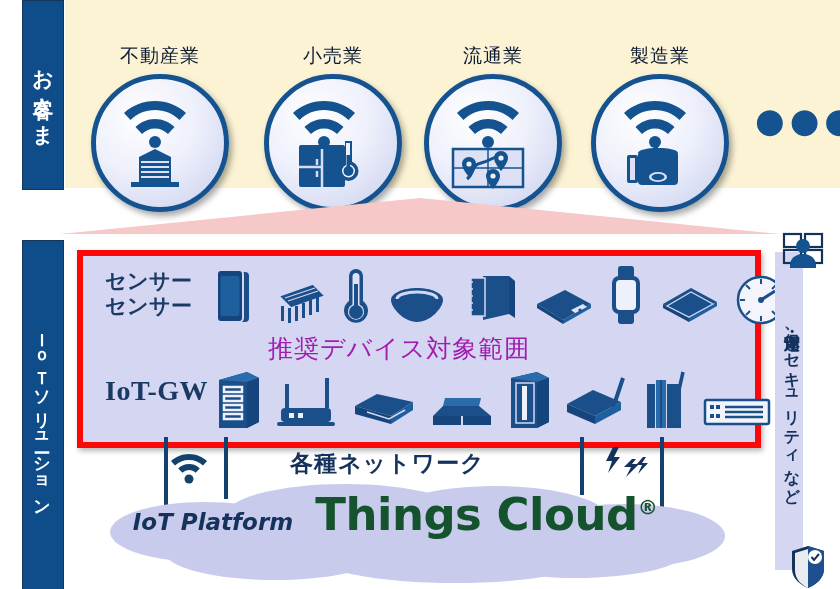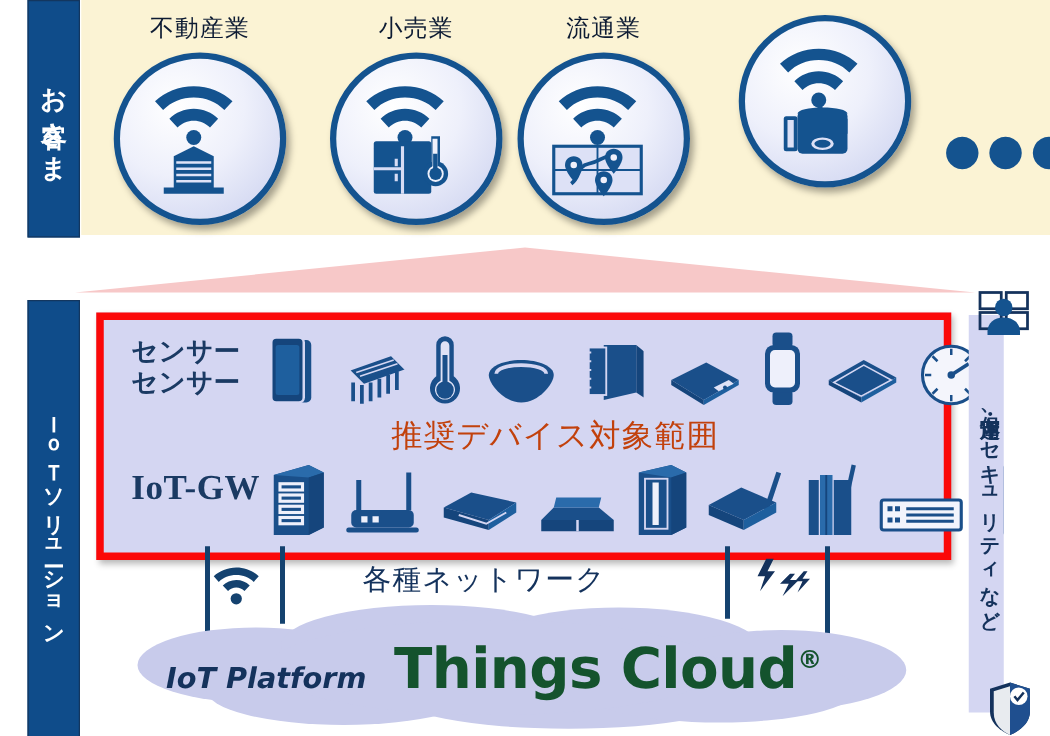--- a/index.html
+++ b/index.html
@@ -24,21 +24,21 @@
     left:22px;top:0;width:40px;height:188px;
     background:#0f4c8a;border:1px solid #13365f;
     color:#ffffff;font-size:21px;
     display:flex;align-items:center;justify-content:center;
   }
   .industry{
     width:150px;text-align:center;top:8px;
   }
   .industry-label{
     font-size:19px;color:#0d1b33;font-weight:500;letter-spacing:1px;
-    height:30px;line-height:30px;
+    height:30px;line-height:30px;margin-top:32px;
   }
   .circle{
     width:128px;height:128px;margin:4px auto 0;border-radius:50%;
     border:5px solid #14538f;
     background:radial-gradient(circle at 35% 30%,#ffffff 0%,#eef0fb 45%,#c9cfee 100%);
     box-shadow:3px 4px 6px rgba(0,0,0,.35);
     position:relative;
   }
   .circle svg{position:absolute;left:0;top:0;}
   #ellipsis{
@@ -62,21 +62,21 @@
     box-shadow:2px 3px 5px rgba(0,0,0,.28);
   }
   .row-label{
     position:absolute;color:#1a3a63;font-weight:bold;font-size:21px;
     line-height:25px;letter-spacing:.5px;
   }
   #sensor-label{left:22px;top:13px;}
   #gw-label{left:22px;top:122px;font-family:"Liberation Serif",serif;font-size:28px;}
   #recommend-text{
     position:absolute;left:185px;top:76px;
-    color:#c2410c;font-size:25px;font-weight:500;letter-spacing:1px;margin-left:45px;
+    color:#a21caf;font-size:25px;font-weight:500;letter-spacing:1px;
   }
   .icon-row{position:absolute;display:flex;align-items:flex-end;}
   #sensor-row{left:132px;top:8px;height:62px;gap:16px;}
   #gw-row{left:132px;top:112px;height:62px;gap:12px;}
   .dev{display:block;}
 
   
   #maint-col{
     left:775px;top:252px;width:28px;height:318px;
     background:#d4d6f2;
@@ -88,24 +88,24 @@
   }
   #maint-person{left:782px;top:232px;}
   #maint-shield{left:790px;top:545px;}
 
   
   .conn{position:absolute;width:4px;background:#14426f;}
   #wifi-icon{left:170px;top:452px;}
   #bolt-icon{left:600px;top:445px;}
   #network-label{
     position:absolute;left:290px;top:448px;
-    color:#14325c;font-size:23px;font-weight:normal;letter-spacing:1px;
+    color:#14325c;font-size:23px;font-weight:bold;letter-spacing:1px;
   }
   #cloud{left:95px;top:480px;}
-  #cloud-labels{position:absolute;left:85px;top:508px;width:620px;
+  #cloud-labels{position:absolute;left:85px;top:488px;width:620px;
     display:flex;align-items:baseline;justify-content:center;gap:22px;}
   #platform-label{
     color:#14325c;font-size:23px;font-weight:bold;font-style:italic;
     font-family:"DejaVu Sans","Liberation Sans",sans-serif;
   }
   #cloud-name{
     color:#14532d;font-size:45px;font-weight:bold;letter-spacing:-.5px;
   }
   #cloud-name sup{font-size:20px;vertical-align:super;}
 </style>
@@ -164,21 +164,21 @@
           <circle cx="79.5" cy="92" r="6.5"></circle>
       </g>
       <g fill="#14538f">
           <rect x="77.5" y="76" width="3.5" height="14"></rect>
           <circle cx="79.5" cy="92" r="5"></circle>
         </g>
     </svg>
   </div>
 </div>
 
-<div class="abs industry" style="left:408px">
+<div class="abs industry" style="left:418px">
   <div class="industry-label">流通業</div>
   <div class="circle">
     <svg width="118" height="118" viewBox="0 0 118 118">
       <g fill="#14538f">
         <path d="M59 22c-12 0-23 4.5-31 12l6.5 7C41 34.5 49.5 31 59 31s18 3.5 24.5 10l6.5-7c-8-7.5-19-12-31-12z"></path>
         <path d="M59 40c-7.5 0-14.5 3-19.5 8l6.5 7c3.5-3.5 8-5.5 13-5.5s9.5 2 13 5.5l6.5-7c-5-5-12-8-19.5-8z"></path>
         <circle cx="59" cy="63" r="6"></circle>
       </g>
       <rect x="24" y="70" width="70" height="38" fill="#dde1f6" stroke="#14538f" stroke-width="2.5"></rect>
       <g stroke="#14538f" stroke-width="1.5">
@@ -194,20 +194,21 @@
       <g fill="#eef0fb">
           <circle cx="40" cy="85" r="2.6"></circle>
           <circle cx="72" cy="79" r="2.6"></circle>
           <circle cx="64" cy="97" r="2.6"></circle>
         </g>
     </svg>
   </div>
 </div>
 
 <div class="abs industry" style="left:585px">
+  <div class="industry-label">製造業</div>
   <div class="circle">
     <svg width="118" height="118" viewBox="0 0 118 118">
       <g fill="#14538f">
         <path d="M59 22c-12 0-23 4.5-31 12l6.5 7C41 34.5 49.5 31 59 31s18 3.5 24.5 10l6.5-7c-8-7.5-19-12-31-12z"></path>
         <path d="M59 40c-7.5 0-14.5 3-19.5 8l6.5 7c3.5-3.5 8-5.5 13-5.5s9.5 2 13 5.5l6.5-7c-5-5-12-8-19.5-8z"></path>
         <circle cx="59" cy="63" r="6"></circle>
         <rect x="42" y="72" width="40" height="34" rx="4"></rect>
         <path d="M42 74c0-3 9-5 20-5s20 2 20 5z"></path>
         <rect x="58" y="64" width="4" height="7"></rect>
         <rect x="31" y="76" width="11" height="28" rx="2"></rect>

